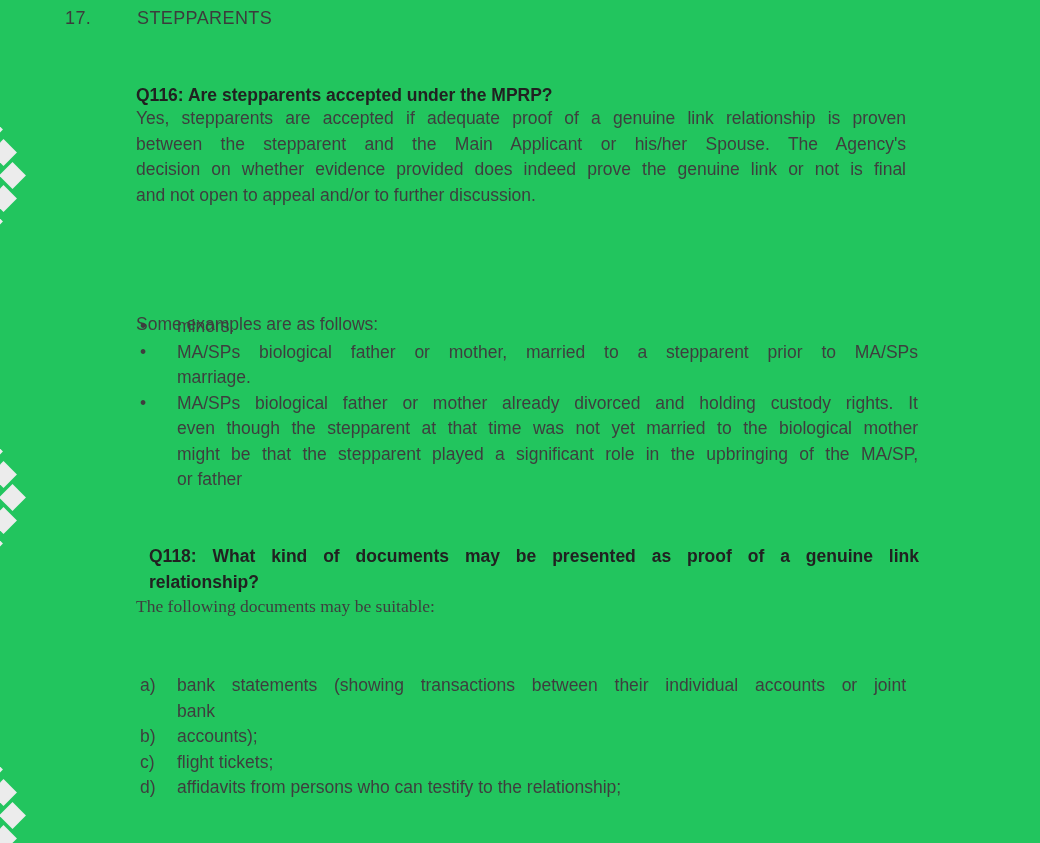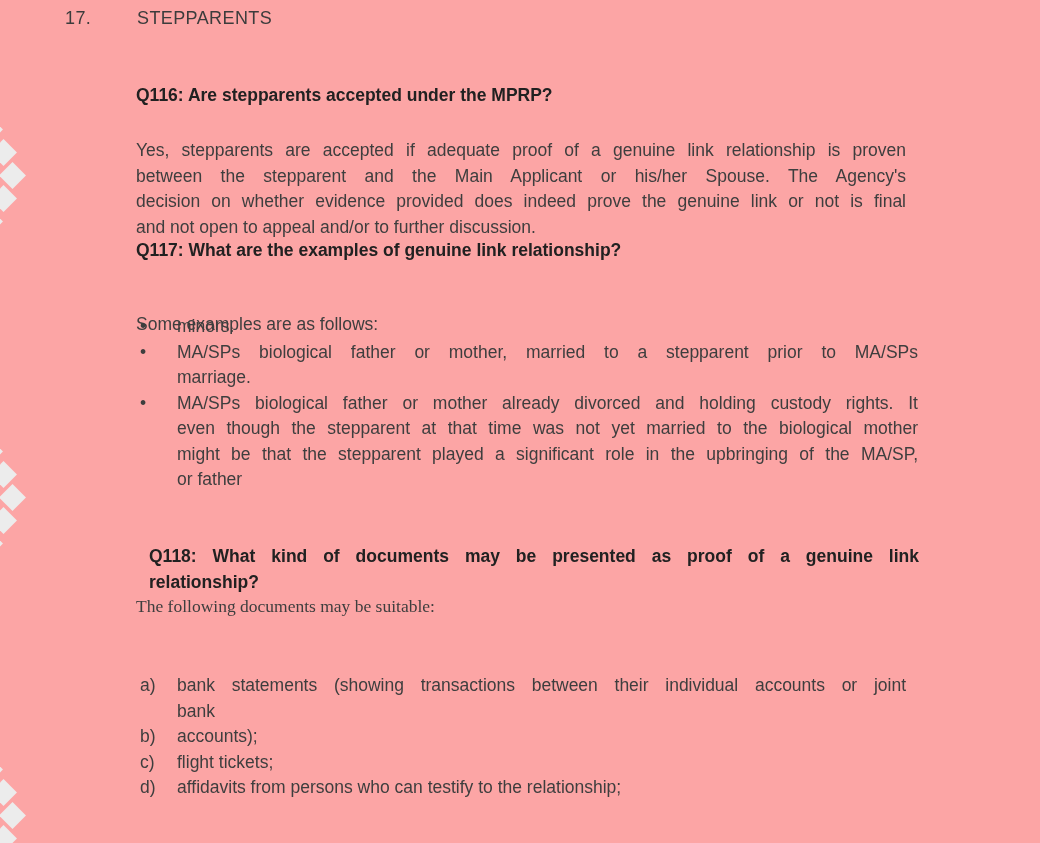--- a/index.html
+++ b/index.html
@@ -1,21 +1,21 @@
 <!DOCTYPE html>
 <html><head>
 <meta charset="utf-8">
 <style>
   * { margin: 0; padding: 0; box-sizing: border-box; }
   html, body { background: #ffffff; }
   #page {
     position: relative;
     width: 1040px;
     height: 843px;
-    background: #fca5a5;
+    background: #22c55e;
     overflow: hidden;
     font-family: "Liberation Sans", "DejaVu Sans", sans-serif;
     color: #3e3e3e;
   }
   .block { position: absolute; font-size: 17.5px; line-height: 25.5px; }
 
   
   .sec-heading { left: 65px; top: 6px; display: flex; font-size: 18px; letter-spacing: 0.4px; color: #3c3c3c; }
   .sec-num { width: 72px; }
 
@@ -68,28 +68,27 @@
 
   </div>
 
   <div class="block sec-heading">
     <span class="sec-num">17.</span>
     <span class="sec-title">STEPPARENTS</span>
   </div>
 
   <div class="block q-heading" style="left:136px; top:57px;margin-top:26px;">Q116: Are stepparents accepted under the MPRP?</div>
 
-  <div class="block para jtext" style="top:106px;margin-top:32px;">
+  <div class="block para jtext" style="top:106px;">
       <div class="jline">Yes, stepparents are accepted if adequate proof of a genuine link relationship is proven</div>
       <div class="jline">between the stepparent and the Main Applicant or his/her Spouse. The Agency's</div>
       <div class="jline">decision on whether evidence provided does indeed prove the genuine link or not is final</div>
       <div class="jline">and not open to appeal and/or to further discussion.</div>
     </div>
 
-  <div class="block q-heading" style="left:136px; top:238px;">Q117: What are the examples of genuine link relationship?</div>
 
   <div class="block intro" style="top:288px;margin-top:24px;">Some examples are as follows:</div>
 
   <div class="block list" style="top:314px;">
     <div class="li-row">
       <span class="li-marker">•</span>
       <div class="li-body jtext">
           <div class="jline">minors.</div>
         </div>
     </div>

